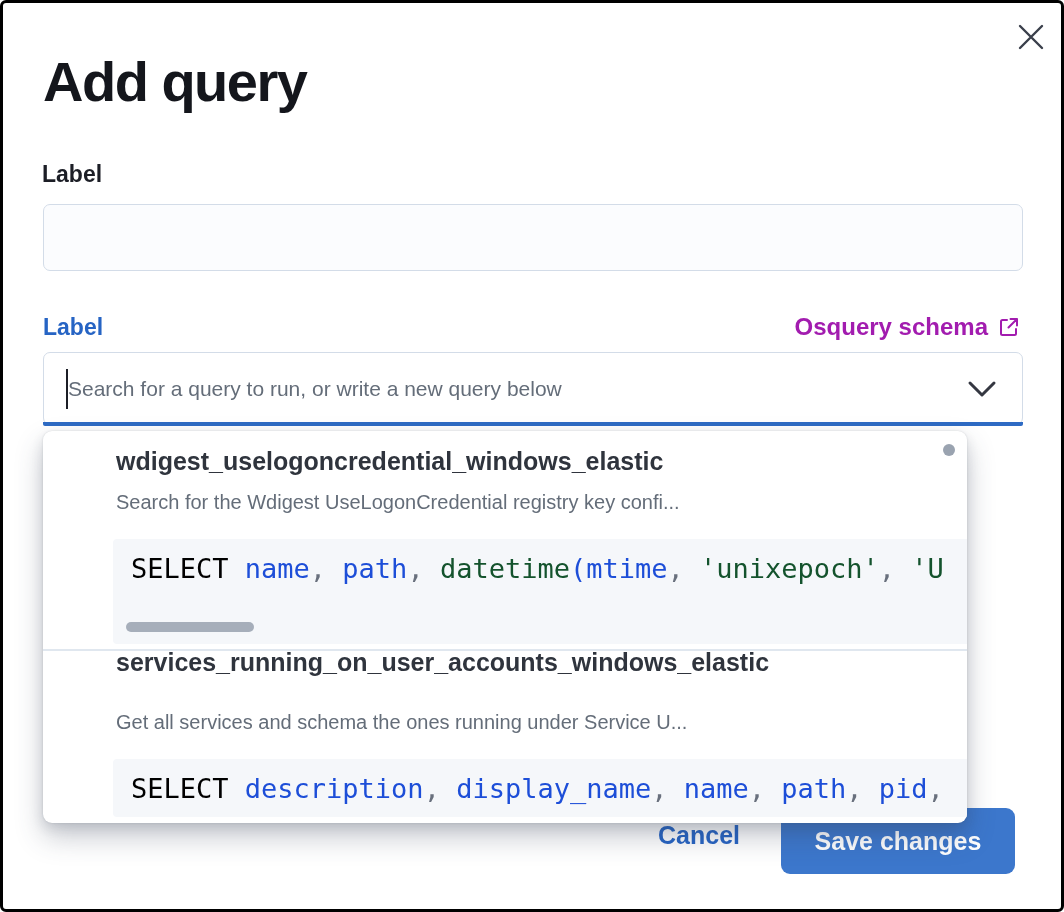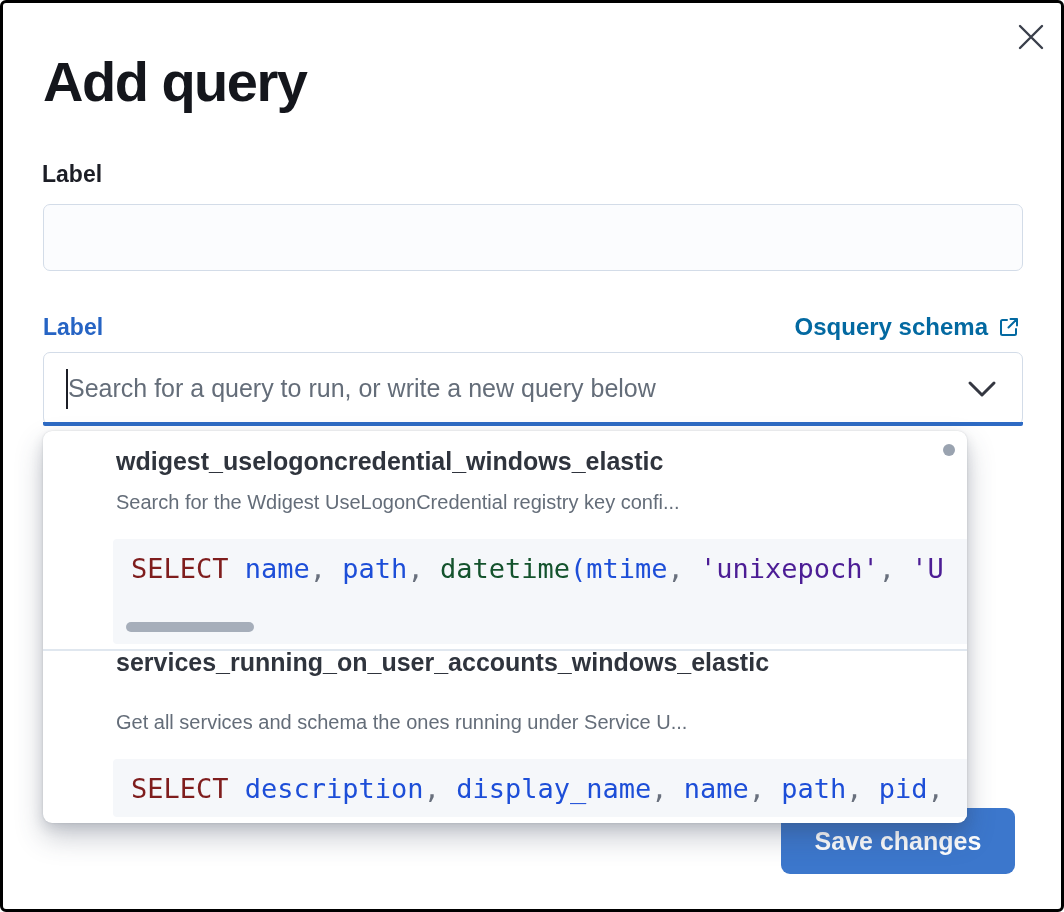--- a/index.html
+++ b/index.html
@@ -32,34 +32,34 @@
   }
 
   
   .query-caption {
     position:absolute; left:40px; top:311px;
     font-size:23px; font-weight:700; color:#2664c4;
   }
   .schema-link {
     position:absolute; right:40px; top:310px;
     display:flex; align-items:center; gap:9px;
-    font-size:24px; font-weight:600; color:#0369a1; text-decoration:none; cursor:pointer;
+    font-size:24px; font-weight:600; color:#a21caf; text-decoration:none; cursor:pointer;
   }
 
   
   .combobox {
     position:absolute; left:40px; top:349px; width:980px; height:73px;
     background:#fff; border:1px solid #d3dce8; border-radius:7px; cursor:text;
   }
   .combobox .text-caret {
     position:absolute; left:22px; top:16px; width:2px; height:40px; background:#1c1e26;
   }
   .combobox .search-input {
     position:absolute; left:24px; top:0; width:880px; height:100%;
-    border:none; outline:none; background:transparent; font-size:25px; color:#14532d;
+    border:none; outline:none; background:transparent; font-size:21px; color:#14532d;
     font-family:"Liberation Sans","DejaVu Sans",sans-serif;
   }
   .combobox .search-input::placeholder { color:#646d79; opacity:1; }
   .combobox .chevron {
     position:absolute; right:24px; top:26px; color:#343741; cursor:pointer;
   }
   .combobox .focus-bar {
     position:absolute; left:-1px; right:-1px; bottom:-2px; height:4px;
     background:#2e6bc4; border-radius:0 0 2px 2px;
   }
@@ -96,23 +96,23 @@
     position:absolute; left:73px; font-size:20px; color:#646d79; white-space:nowrap;
   }
   .code-block {
     position:absolute; left:70px; width:878px; background:#f5f7fa; border-radius:4px;
     overflow:hidden; white-space:nowrap;
   }
   .code-line {
     position:absolute; left:18px; top:12px;
     font-family:"DejaVu Sans Mono","Liberation Mono",monospace; font-size:27px; line-height:36px;
   }
-  .tok-kw  { color:#7f1d1d; }
+  .tok-kw  { color:#000000; }
   .tok-fn  { color:#14532d; }
-  .tok-str { color:#4c1d95;text-align:center; }
+  .tok-str { color:#14532d;text-align:center; }
   .tok-pln { color:#1d4ed8; }
   .tok-pun { color:#69707d; }
   .hscroll-thumb {
     position:absolute; left:13px; bottom:12px; width:128px; height:10px;
     border-radius:5px; background:#a6aeba;
   }
   .opt-divider {
     position:absolute; left:0; top:218px; width:100%; height:2px; background:#e0e7ef;
   }  
 </style>
@@ -145,20 +145,21 @@
     <div class="text-caret"></div>
     <input class="search-input" type="text" placeholder="Search for a query to run, or write a new query below" style="">
     <span class="chevron">
       <svg width="32" height="20" viewBox="0 0 32 20">
         <path d="M4 4 L16 16 L28 4" stroke="currentColor" stroke-width="3" fill="none" stroke-linecap="round" stroke-linejoin="round"></path>
       </svg>
     </span>
     <div class="focus-bar"></div>
   </div>
 
+  <button class="cancel-btn">Cancel</button>
   <button class="save-btn">Save changes</button>
 
   <div class="dropdown-panel">
     <div class="vscroll-dot"></div>
 
     <div class="option">
       <div class="opt-title" style="top:16px">wdigest_uselogoncredential_windows_elastic</div>
       <div class="opt-desc" style="top:60px">Search for the Wdigest UseLogonCredential registry key confi...</div>
       <div class="code-block" style="top:108px; height:105px">
         <div class="code-line"><span class="tok-kw">SELECT</span><span class="tok-pln"> name</span><span class="tok-pun">, </span><span class="tok-pln">path</span><span class="tok-pun">, </span><span class="tok-fn">datetime</span><span class="tok-pln">(</span><span class="tok-pln">mtime</span><span class="tok-pun">, </span><span class="tok-str">'unixepoch'</span><span class="tok-pun">, </span><span class="tok-str">'U</span></div>

